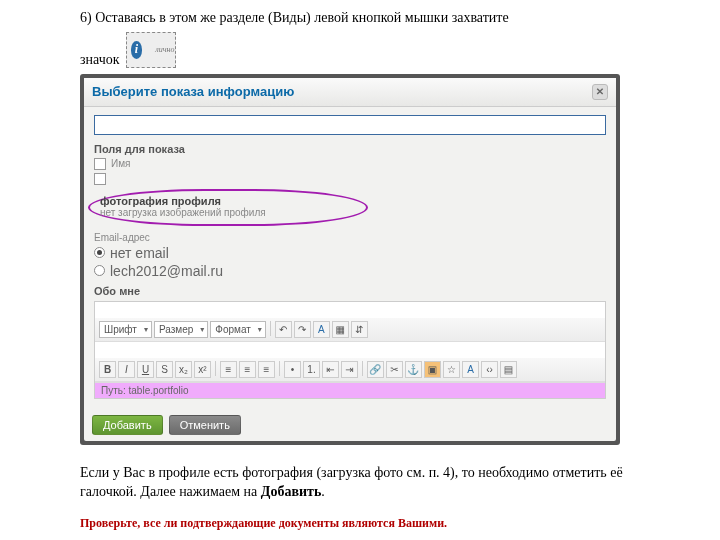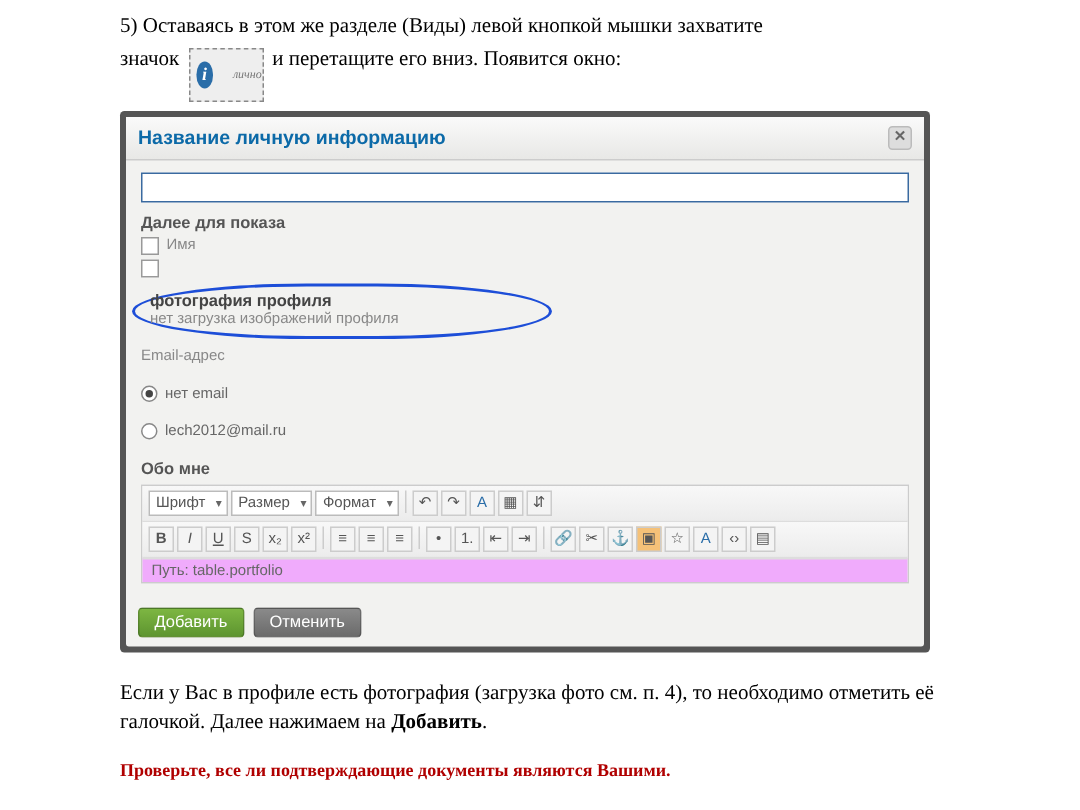--- a/index.html
+++ b/index.html
@@ -6,21 +6,21 @@
   body {
     margin: 0;
     padding: 8px 40px 20px 80px;
     font-family: "Times New Roman", serif;
     font-size: 14px;
     color: #000;
     width: 720px;
     background: #fff;
   }
   .step-text { margin: 0 0 4px 0; line-height: 1.4; }
-  .inline-row { display: flex; align-items: flex-start; gap: 6px; margin-bottom: 6px; }
+  .inline-row { display: flex; align-items: flex-end; gap: 6px; margin-bottom: 6px; }
   .drag-icon {
     width: 50px; height: 36px;
     border: 1px dashed #888;
     background: #eee;
     position: relative;
     display: flex; align-items: center; justify-content: flex-start;
     padding-left: 4px;
   }
   .info-badge {
     width: 18px; height: 18px; border-radius: 50%;
@@ -66,48 +66,48 @@
     background: #fff;
   }
   .chk-row { display: flex; align-items: center; gap: 5px; color: #888; font-size: 10px; margin: 3px 0; }
   .chk {
     width: 12px; height: 12px; border: 1px solid #999; background: #fff;
     display: inline-flex; align-items: center; justify-content: center;
     font-size: 9px; color: #333;
   }
 
   .red-oval {
-    border: 2px solid #1d4ed8;
+    border: 2px solid #a21caf;
     border-radius: 50% / 60%;
     padding: 4px 14px 6px 10px;
     margin: 4px 0 6px -6px;
     width: 280px;
   }
   .red-oval .bold { font-weight: bold; color: #444; font-size: 11px; }
   .red-oval .sub  { color: #888; font-size: 10px; }
 
   .email-block .lbl { color: #888; font-size: 10px; margin-bottom: 2px; }
-  .radio-row { display: flex; align-items: center; gap: 5px; color: #666; font-size: 10px; margin: 14px 0; }
+  .radio-row { display: flex; align-items: center; gap: 5px; color: #666; font-size: 14px; margin: 2px 0; }
   .radio {
     width: 11px; height: 11px; border: 1px solid #888; border-radius: 50%; background: #fff;
     display: inline-flex; align-items: center; justify-content: center;
   }
   .radio.sel::after { content: ""; width: 5px; height: 5px; background: #444; border-radius: 50%; }
 
   .editor {
     border: 1px solid #ccc;
     background: #fff;
     margin-top: 4px;
   }
   .toolbar-row {
     display: flex; gap: 2px;
     padding: 3px 4px;
     border-bottom: 1px solid #ddd;
     background: linear-gradient(#f8f8f8,#ececec);
-    font-size: 10px; color: #555;
+    font-size: 10px; color: #555; margin-top: 16px;
   }
   .tb-select {
     height: 17px; font-size: 10px; border: 1px solid #bbb; background: #fff;
     padding: 0 14px 0 4px; position: relative; display: inline-flex; align-items: center;
   }
   .tb-select::after { content: "▾"; position: absolute; right: 3px; font-size: 8px; color: #666; }
   .tb-btn {
     width: 17px; height: 17px; border: 1px solid #ccc; background: #f4f4f4;
     font-size: 10px; display: inline-flex; align-items: center; justify-content: center;
     color: #555;
@@ -144,41 +144,40 @@
   .act-add { background: linear-gradient(#7db642,#5e9530); }
   .act-cancel { background: linear-gradient(#8a8a8a,#6b6b6b); }
 
   .after-text { margin-top: 18px; line-height: 1.4; }
   .bold-span { font-weight: bold; }
   .red-note { color: #b00000; font-weight: bold; font-size: 12px; margin-top: 8px; }
 </style>
 </head>
 <body>
 
-<p class="step-text">5) Оставаясь в этом же разделе (Виды)  левой кнопкой мышки захватите</p>
+<p class="step-text">6) Оставаясь в этом же разделе (Виды)  левой кнопкой мышки захватите</p>
 
 <div class="inline-row">
   <span>значок</span>
   <span class="drag-icon">
     <span class="info-badge">i</span>
     <span class="drag-icon-text">лично</span>
   </span>
-  <span>и перетащите его вниз. Появится окно:</span>
 </div>
 
 <div class="dialog-shot">
   <div class="dialog">
     <div class="dialog-header">
-      <span>Название личную информацию</span>
+      <span>Выберите показа информацию</span>
       <span class="close-btn">✕</span>
     </div>
     <div class="dialog-body">
       <div class="text-input"></div>
 
-      <div class="field-label" style="margin-top:8px">Далее для показа</div>
+      <div class="field-label" style="margin-top:8px">Поля для показа</div>
       <div class="chk-row">
         <span class="chk"></span>
         <span>Имя</span>
       </div>
       <div class="chk-row">
         <span class="chk"></span>
         <span>&nbsp;</span>
       </div>
 
       <div class="red-oval">

